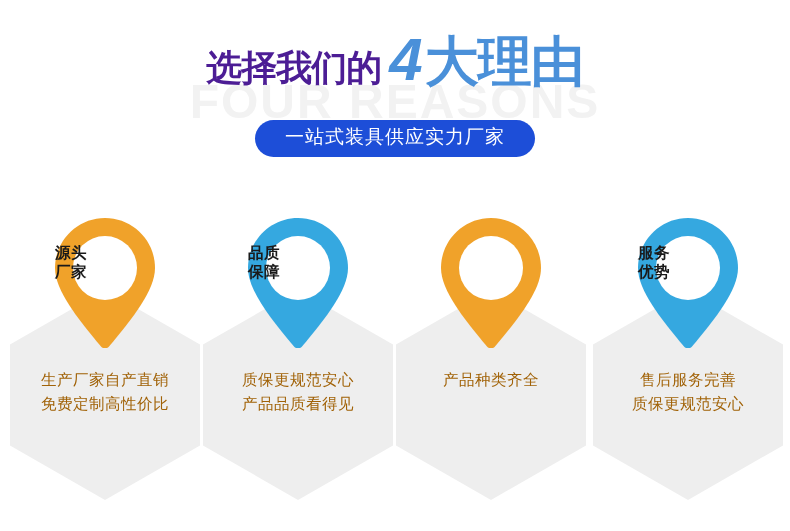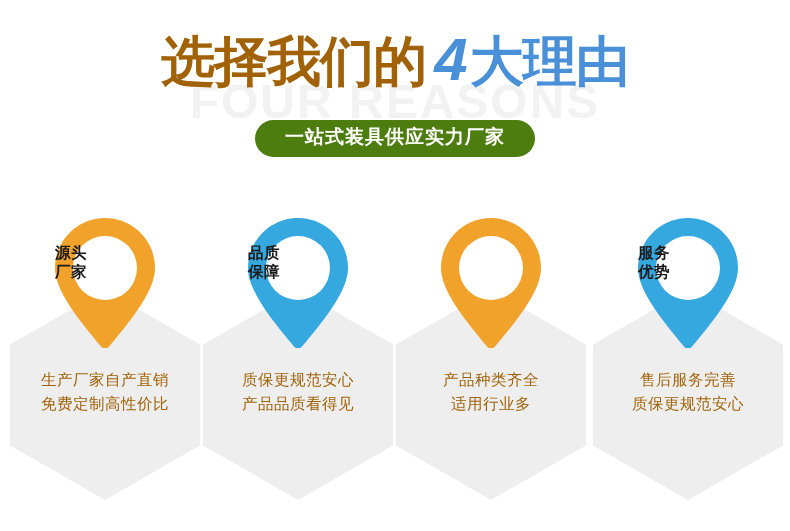--- a/index.html
+++ b/index.html
@@ -45,23 +45,23 @@
   #title-row {
     position: absolute;
     left: 0;
     top: 30px;
     width: 790px;
     text-align: center;
     white-space: nowrap;
     line-height: 1;
   }
   .title-black {
-    font-size: 54px;
-    font-weight: bold;
-    color: #a16207;
+    font-size: 36px;
+    font-weight: bold;
+    color: #4c1d95;
     letter-spacing: -1px;
     vertical-align: baseline;
   }
   .title-num {
     font-size: 60px;
     font-weight: bold;
     font-style: italic;
     color: #4a90d9;
     letter-spacing: 0px;
     padding: 0 2px 0 8px;
@@ -77,24 +77,24 @@
 
   #subtitle-wrap {
     position: absolute;
     left: 0;
     top: 120px;
     width: 790px;
     text-align: center;
   }
   #subtitle-pill {
     display: inline-block;
-    background: #4d7c0f;
+    background: #1d4ed8;
     color: #ffffff;
     font-size: 19px;
-    font-weight: bold;
+    font-weight: normal;
     letter-spacing: 1px;
     padding: 7px 30px 9px 30px;
     border-radius: 20px;
     line-height: 1.1;
   }
 
   
   #cards {
     position: absolute;
     left: 0;
@@ -218,21 +218,20 @@
     <div class="card" style="left:396px;">
       <div class="hex"></div>
       <div class="pin">
         <svg class="pin-body" viewBox="0 0 100 130">
           <path d="M50 0 C22.4 0 0 22.4 0 50 C0 72 22 100 46 128.5 C48.2 131 51.8 131 54 128.5 C78 100 100 72 100 50 C100 22.4 77.6 0 50 0 Z" fill="#f0a22a"></path>
           <circle cx="50" cy="50" r="32" fill="#ffffff"></circle>
         </svg>
       </div>
       <div class="hex-text">
         <span>产品种类齐全</span>
-        <span>适用行业多</span>
       </div>
     </div>
 
     <div class="card" style="left:593px;">
       <div class="hex"></div>
       <div class="pin">
         <svg class="pin-body" viewBox="0 0 100 130">
           <path d="M50 0 C22.4 0 0 22.4 0 50 C0 72 22 100 46 128.5 C48.2 131 51.8 131 54 128.5 C78 100 100 72 100 50 C100 22.4 77.6 0 50 0 Z" fill="#35a8e0"></path>
           <circle cx="50" cy="50" r="32" fill="#ffffff"></circle>
         </svg>

